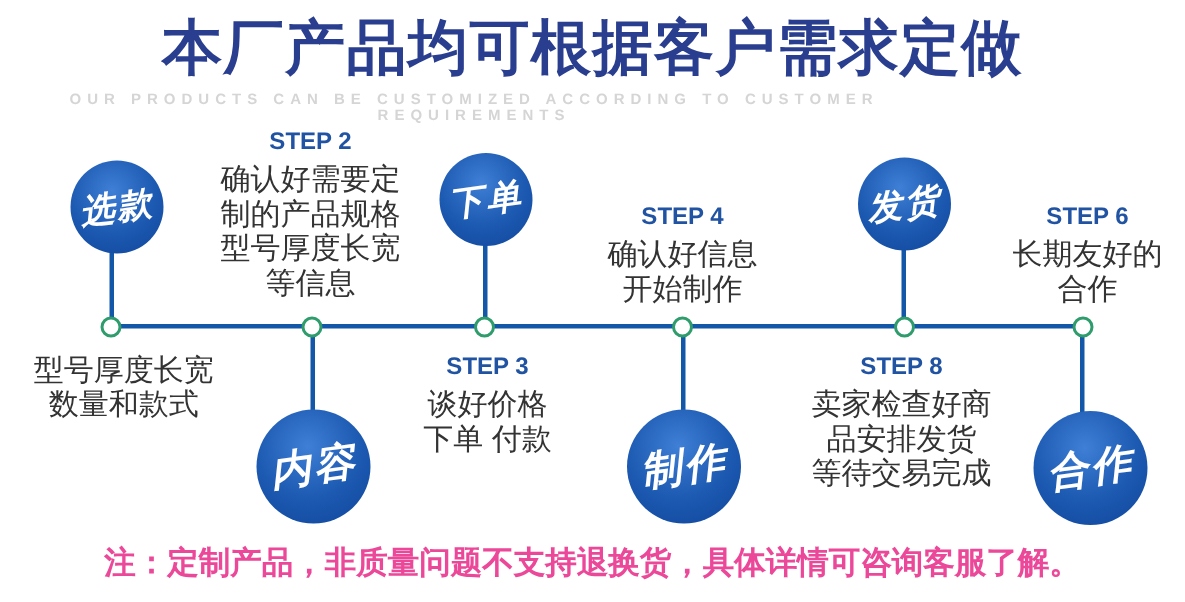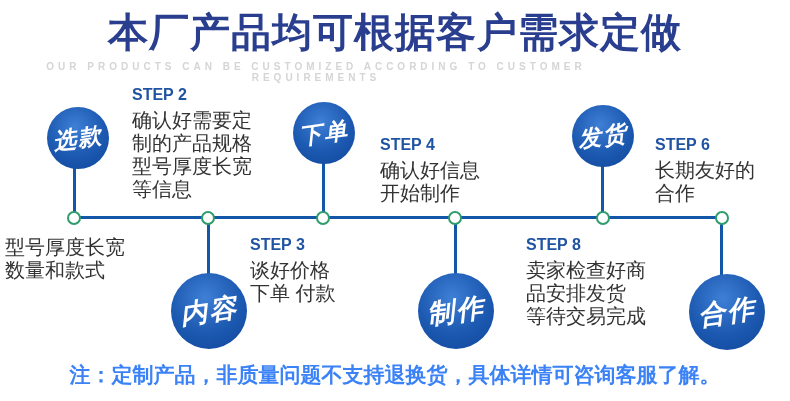--- a/index.html
+++ b/index.html
@@ -67,41 +67,42 @@
     font-style: italic;
     font-weight: bold;
     letter-spacing: 2px;
     transform: rotate(-8deg);
     white-space: nowrap;
   }
   .badge.sm { width: 62px; height: 62px; font-size: 23px; }
   .badge.lg { width: 76px; height: 76px; font-size: 27px; }
   .step {
     position: absolute;
+    text-align: center;
     z-index: 2;
   }
   .step-label {
     font-size: 16px;
     font-weight: bold;
     color: #2153a3;
     margin-bottom: 5px;
   }
   .step-body {
     font-size: 20px;
     line-height: 23px;
     color: #333333;
     white-space: pre-line;
   }
   .note {
     position: absolute;
     top: 361px; left: 0; width: 790px;
     text-align: center;
     font-size: 21px;
     font-weight: 600;
-    color: #3b82f6;
+    color: #ec4899;
   }
 </style>
 </head>
 <body>
 
 <div class="stage">
 
   <div class="title">本厂产品均可根据客户需求定做</div>
   <div class="subtitle">OUR PRODUCTS CAN BE CUSTOMIZED ACCORDING TO CUSTOMER REQUIREMENTS</div>
 

